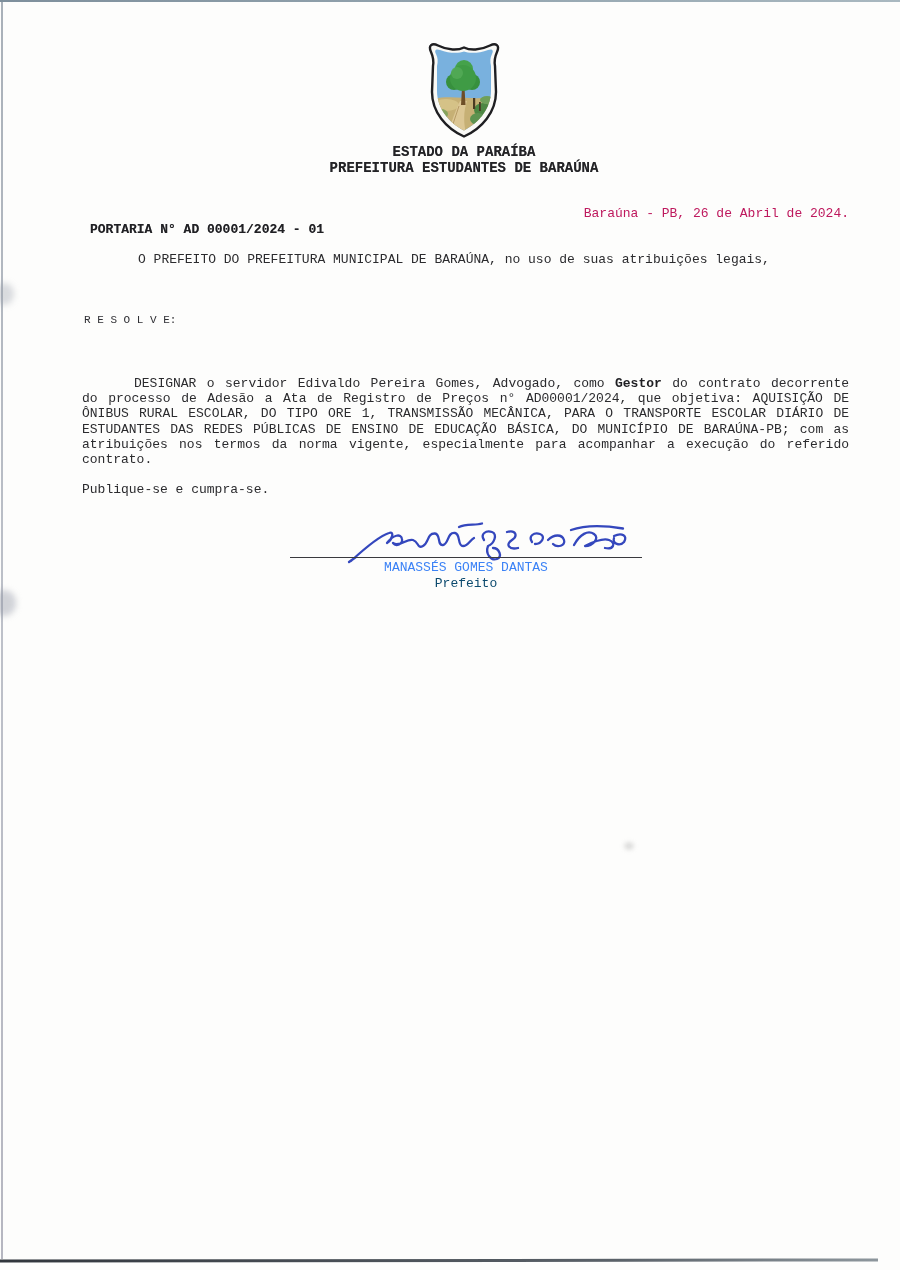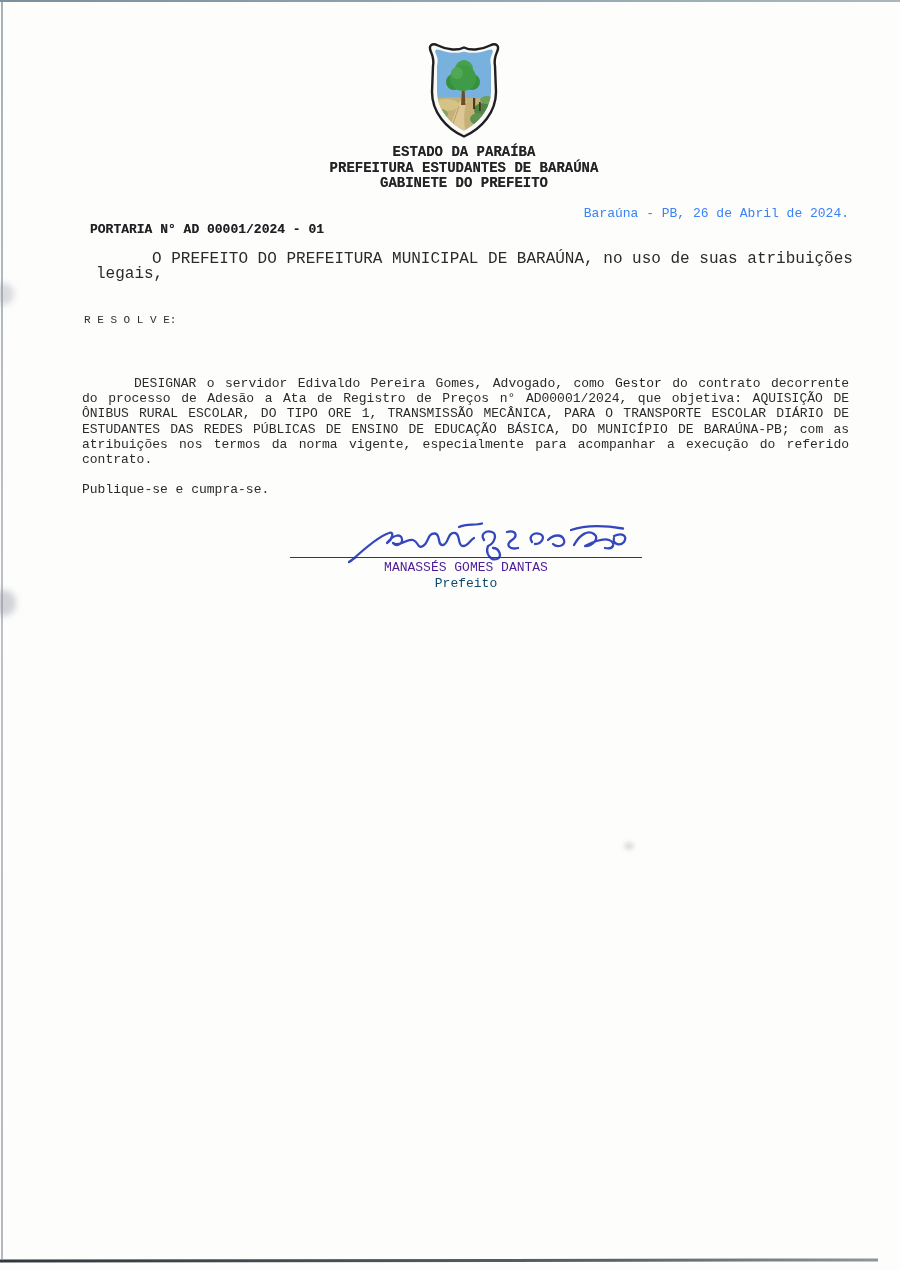--- a/index.html
+++ b/index.html
@@ -34,55 +34,55 @@
 
   .crest { position: absolute; left: 421px; top: 38px; }
 
   .header-block {
     position: absolute; left: 64px; top: 145px; width: 800px;
     text-align: center; font-weight: bold; font-size: 14px; line-height: 15.6px;
     color: #232326; text-shadow: 0 0 0.5px rgba(40,40,45,0.55);
   }
   .dateline {
     position: absolute; top: 206px; right: 51px;
-    font-size: 13px; color: #3b82f6;
+    font-size: 13px; color: #be185d;
   }
   .portaria {
     position: absolute; left: 82px; top: 222px;
     font-size: 13px; font-weight: bold; color: #202024;
     text-shadow: 0 0 0.5px rgba(35,35,40,0.5);
     padding-left: 8px;
   }
   .preamble {
-    position: absolute; left: 96px; top: 252px; width: 767px;
-    font-size: 16px; line-height: 15px; text-indent: 56px;
+    position: absolute; left: 82px; top: 252px; width: 767px;
+    font-size: 13px; line-height: 15px; text-indent: 56px;
   }
   .resolve {
     position: absolute; left: 84px; top: 314px;
     font-size: 11px; color: #2e2e33;
   }
   .body-par {
     position: absolute; left: 82px; top: 376px; width: 767px;
     font-size: 13px; line-height: 15.2px;
   }
   .jline { text-align: justify; text-align-last: justify; }
   .jline.first { text-indent: 52px; }
   .jline.last { text-align: left; text-align-last: left; }
-  .body-par b { font-weight: normal; color: #1e1e22; }
+  .body-par b { font-weight: bold; color: #1e1e22; }
   .closing {
     position: absolute; left: 82px; top: 482px; font-size: 13px;
   }
   .sig-ink { position: absolute; left: 335px; top: 520px; }
   .sig-rule {
     position: absolute; left: 290px; top: 557px; width: 352px; height: 0;
     border-top: 1.4px solid #3a3a3e;
   }
   .sig-name {
     position: absolute; left: 66px; top: 560px; width: 800px;
-    text-align: center; font-size: 13px; color: #4c1d95;
+    text-align: center; font-size: 13px; color: #3b82f6;
   }
   .sig-title {
     position: absolute; left: 66px; top: 576px; width: 800px;
     text-align: center; font-size: 13px; color: #0c4a6e;
   }
 </style>
 </head>
 <body>
 
 <div class="page">
@@ -129,21 +129,20 @@
         <circle cx="43" cy="31" r="9" fill="#45a24b"></circle>
         <circle cx="42" cy="40" r="13" fill="#3f9b45"></circle>
         <circle cx="36" cy="35" r="6" fill="#55ab58" opacity="0.8"></circle>
       </g>
     </g>
   </svg>
 
   <div class="header-block">
     <div>ESTADO DA PARAÍBA</div>
     <div>PREFEITURA ESTUDANTES DE BARAÚNA</div>
-    <div>GABINETE DO PREFEITO</div>
   </div>
 
   <div class="dateline">Baraúna - PB, 26 de Abril de 2024.</div>
 
   <div class="portaria">PORTARIA N° AD 00001/2024 - 01</div>
 
   <div class="preamble">O PREFEITO DO PREFEITURA MUNICIPAL DE BARAÚNA, no uso de suas atribuições legais,</div>
 
   <div class="resolve">R E S O L V E:</div>
 

